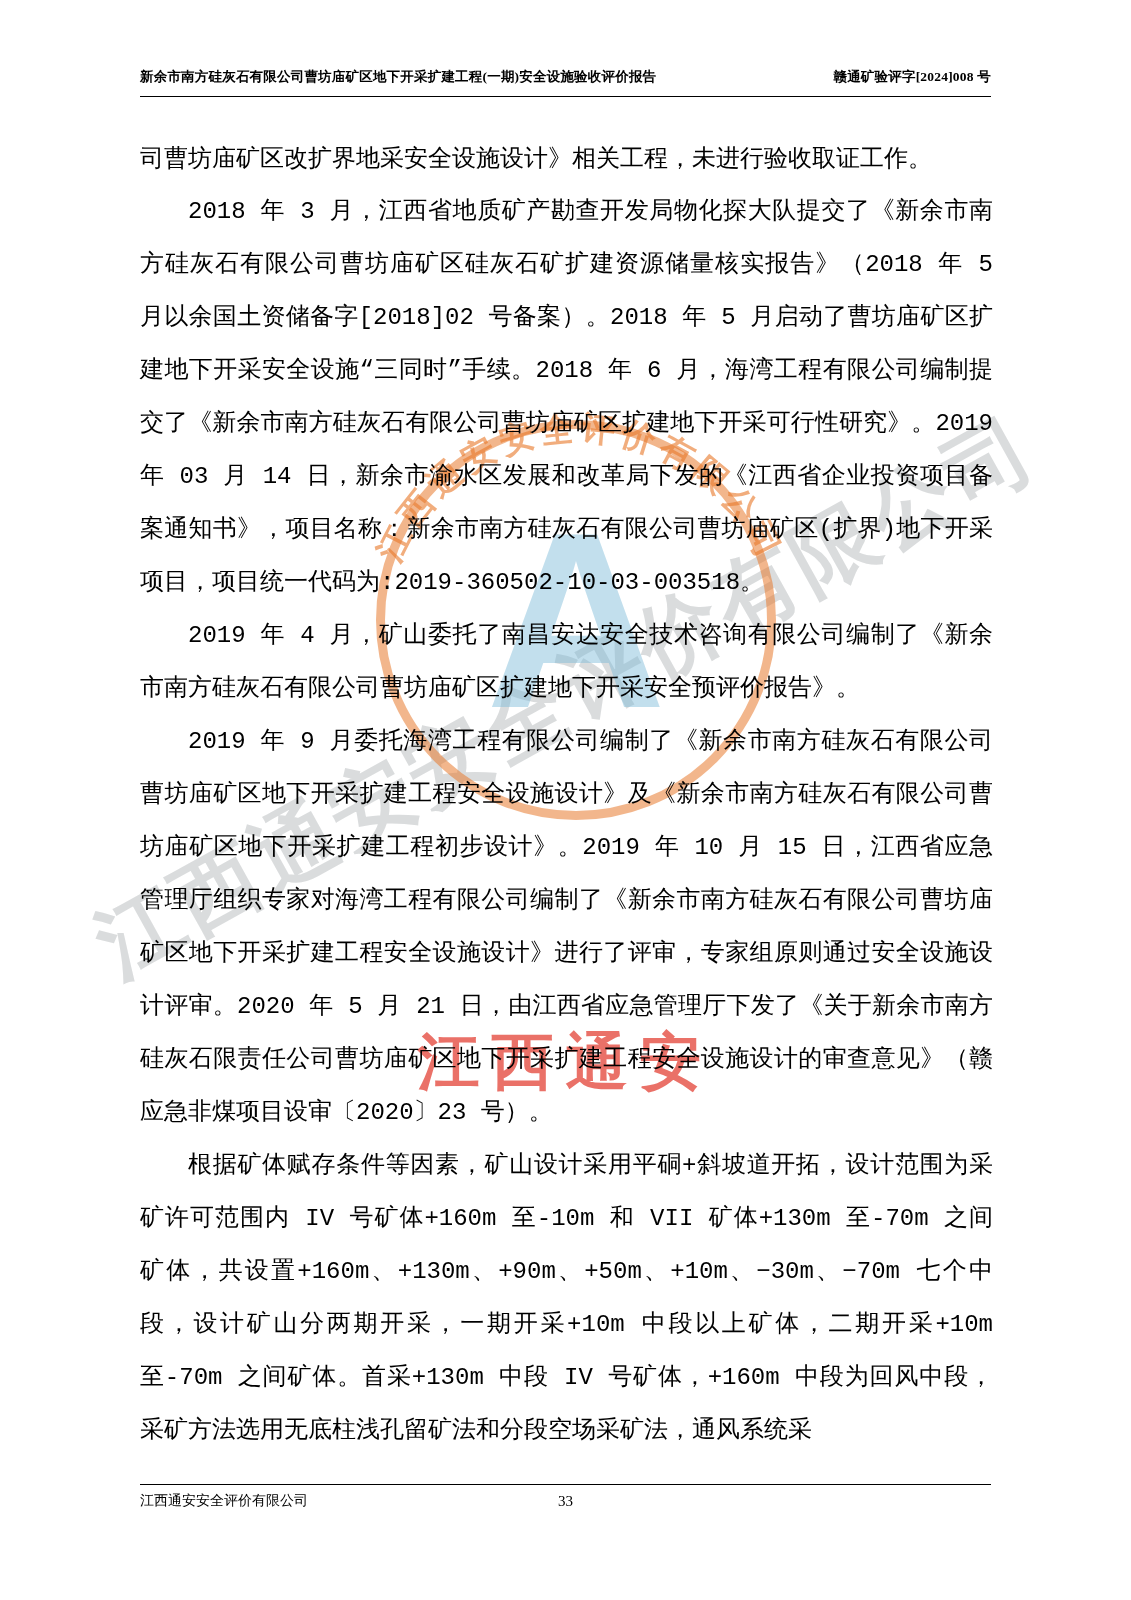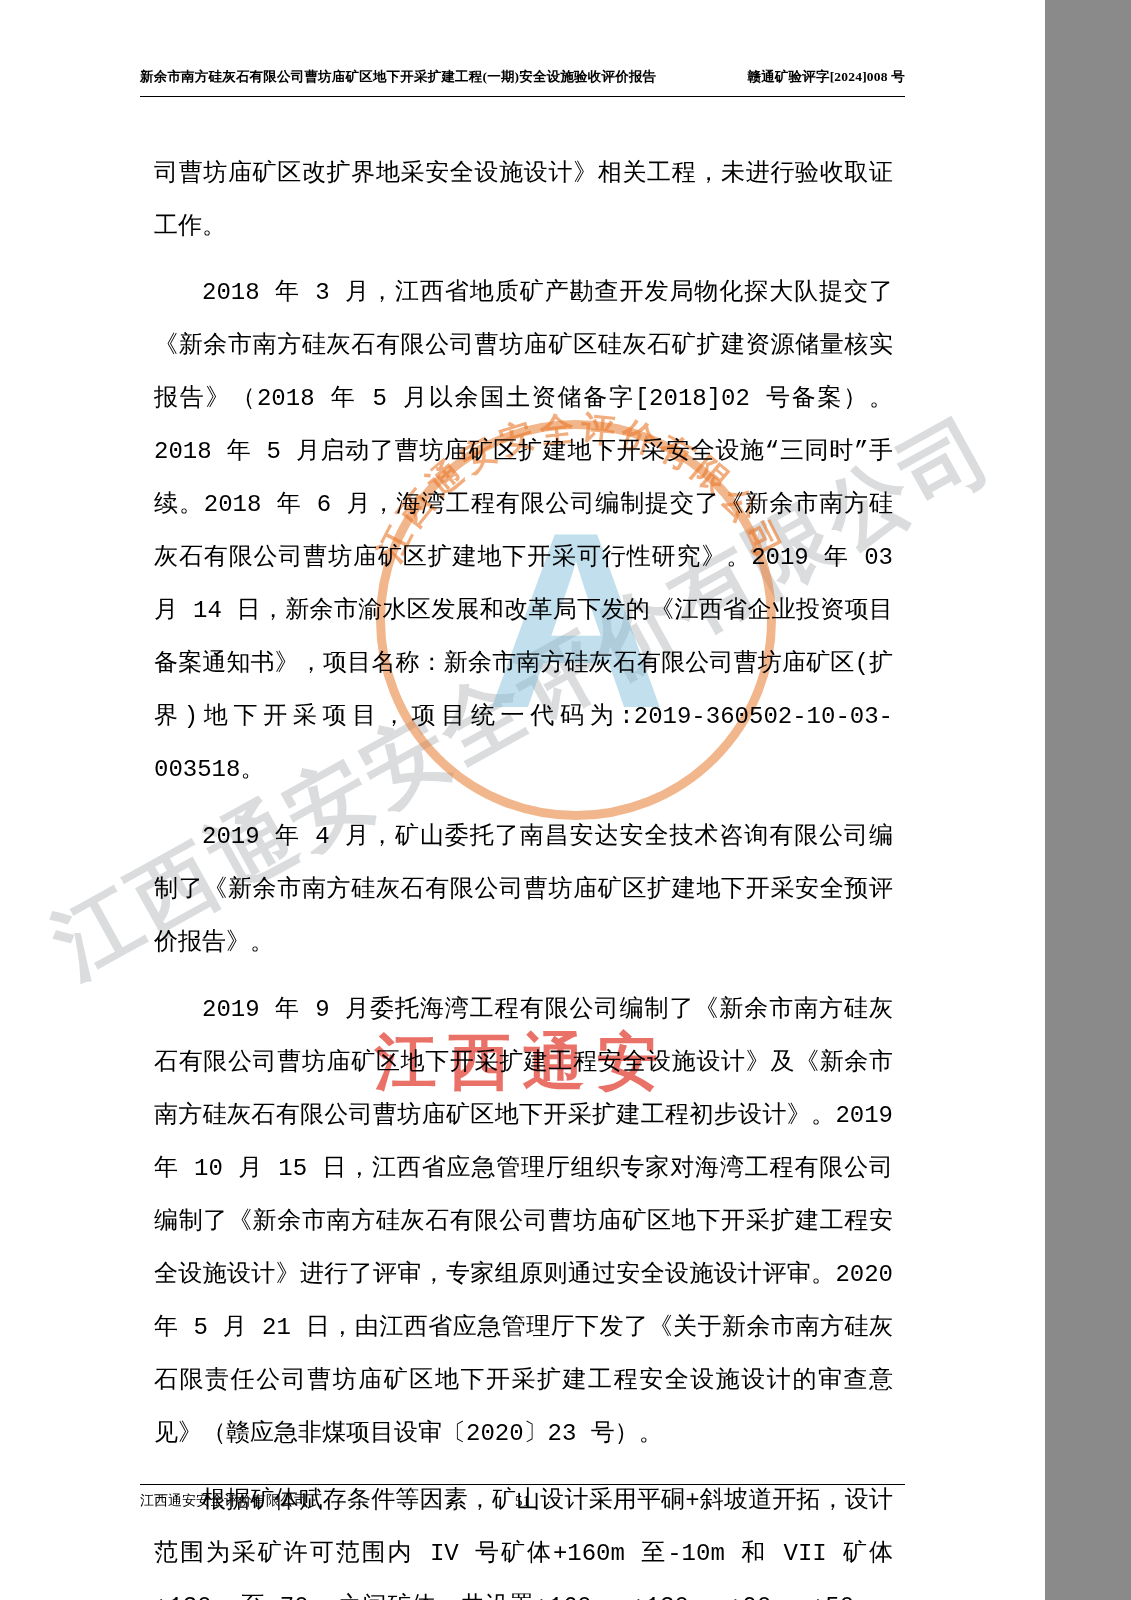--- a/index.html
+++ b/index.html
@@ -2,21 +2,21 @@
 <html><head>
 <meta charset="utf-8">
 <style>
   html, body {
     margin: 0;
     padding: 0;
     background: #8a8a8a;
   }
   .page {
     position: relative;
-    width: 1045px;
+    width: 1131px;
     height: 1600px;
     background: #ffffff;
     overflow: hidden;
     font-family: "Liberation Serif", "DejaVu Serif", serif;
     color: #000000;
     box-sizing: border-box;
   }
   
   .header {
     position: absolute;
@@ -45,21 +45,21 @@
     position: absolute;
     left: 140px;
     right: 138px;
     top: 132px;
     font-size: 24px;
     line-height: 53px;
     text-align: justify;
     text-justify: inter-ideograph;
   }
   .content p {
-    margin: 14px;
+    margin: 0;
     text-indent: 0;
   }
   .content p.ind {
     text-indent: 2em;
     font-family: Liberation Mono, monospace;
   }
   
   .footer-rule {
     position: absolute;
     left: 140px;
@@ -183,16 +183,16 @@
     <p>司曹坊庙矿区改扩界地采安全设施设计》相关工程，未进行验收取证工作。</p>
     <p class="ind">2018 年 3 月，江西省地质矿产勘查开发局物化探大队提交了《新余市南方硅灰石有限公司曹坊庙矿区硅灰石矿扩建资源储量核实报告》（2018 年 5 月以余国土资储备字[2018]02 号备案）。2018 年 5 月启动了曹坊庙矿区扩建地下开采安全设施“三同时”手续。2018 年 6 月，海湾工程有限公司编制提交了《新余市南方硅灰石有限公司曹坊庙矿区扩建地下开采可行性研究》。2019 年 03 月 14 日，新余市渝水区发展和改革局下发的《江西省企业投资项目备案通知书》，项目名称：新余市南方硅灰石有限公司曹坊庙矿区(扩界)地下开采项目，项目统一代码为:2019-360502-10-03-003518。</p>
     <p class="ind">2019 年 4 月，矿山委托了南昌安达安全技术咨询有限公司编制了《新余市南方硅灰石有限公司曹坊庙矿区扩建地下开采安全预评价报告》。</p>
     <p class="ind">2019 年 9 月委托海湾工程有限公司编制了《新余市南方硅灰石有限公司曹坊庙矿区地下开采扩建工程安全设施设计》及《新余市南方硅灰石有限公司曹坊庙矿区地下开采扩建工程初步设计》。2019 年 10 月 15 日，江西省应急管理厅组织专家对海湾工程有限公司编制了《新余市南方硅灰石有限公司曹坊庙矿区地下开采扩建工程安全设施设计》进行了评审，专家组原则通过安全设施设计评审。2020 年 5 月 21 日，由江西省应急管理厅下发了《关于新余市南方硅灰石限责任公司曹坊庙矿区地下开采扩建工程安全设施设计的审查意见》（赣应急非煤项目设审〔2020〕23 号）。</p>
     <p class="ind">根据矿体赋存条件等因素，矿山设计采用平硐+斜坡道开拓，设计范围为采矿许可范围内 IV 号矿体+160m 至-10m 和 VII 矿体+130m 至-70m 之间矿体，共设置+160m、+130m、+90m、+50m、+10m、−30m、−70m 七个中段，设计矿山分两期开采，一期开采+10m 中段以上矿体，二期开采+10m 至-70m 之间矿体。首采+130m 中段 IV 号矿体，+160m 中段为回风中段，采矿方法选用无底柱浅孔留矿法和分段空场采矿法，通风系统采</p>
   </div>
 
   <div class="footer-rule"></div>
   <div class="footer">
     <div class="f-left">江西通安安全评价有限公司</div>
-    <div class="f-page">51</div>
+    <div class="f-page">33</div>
   </div>
 
 </div>
 
 </body></html>

